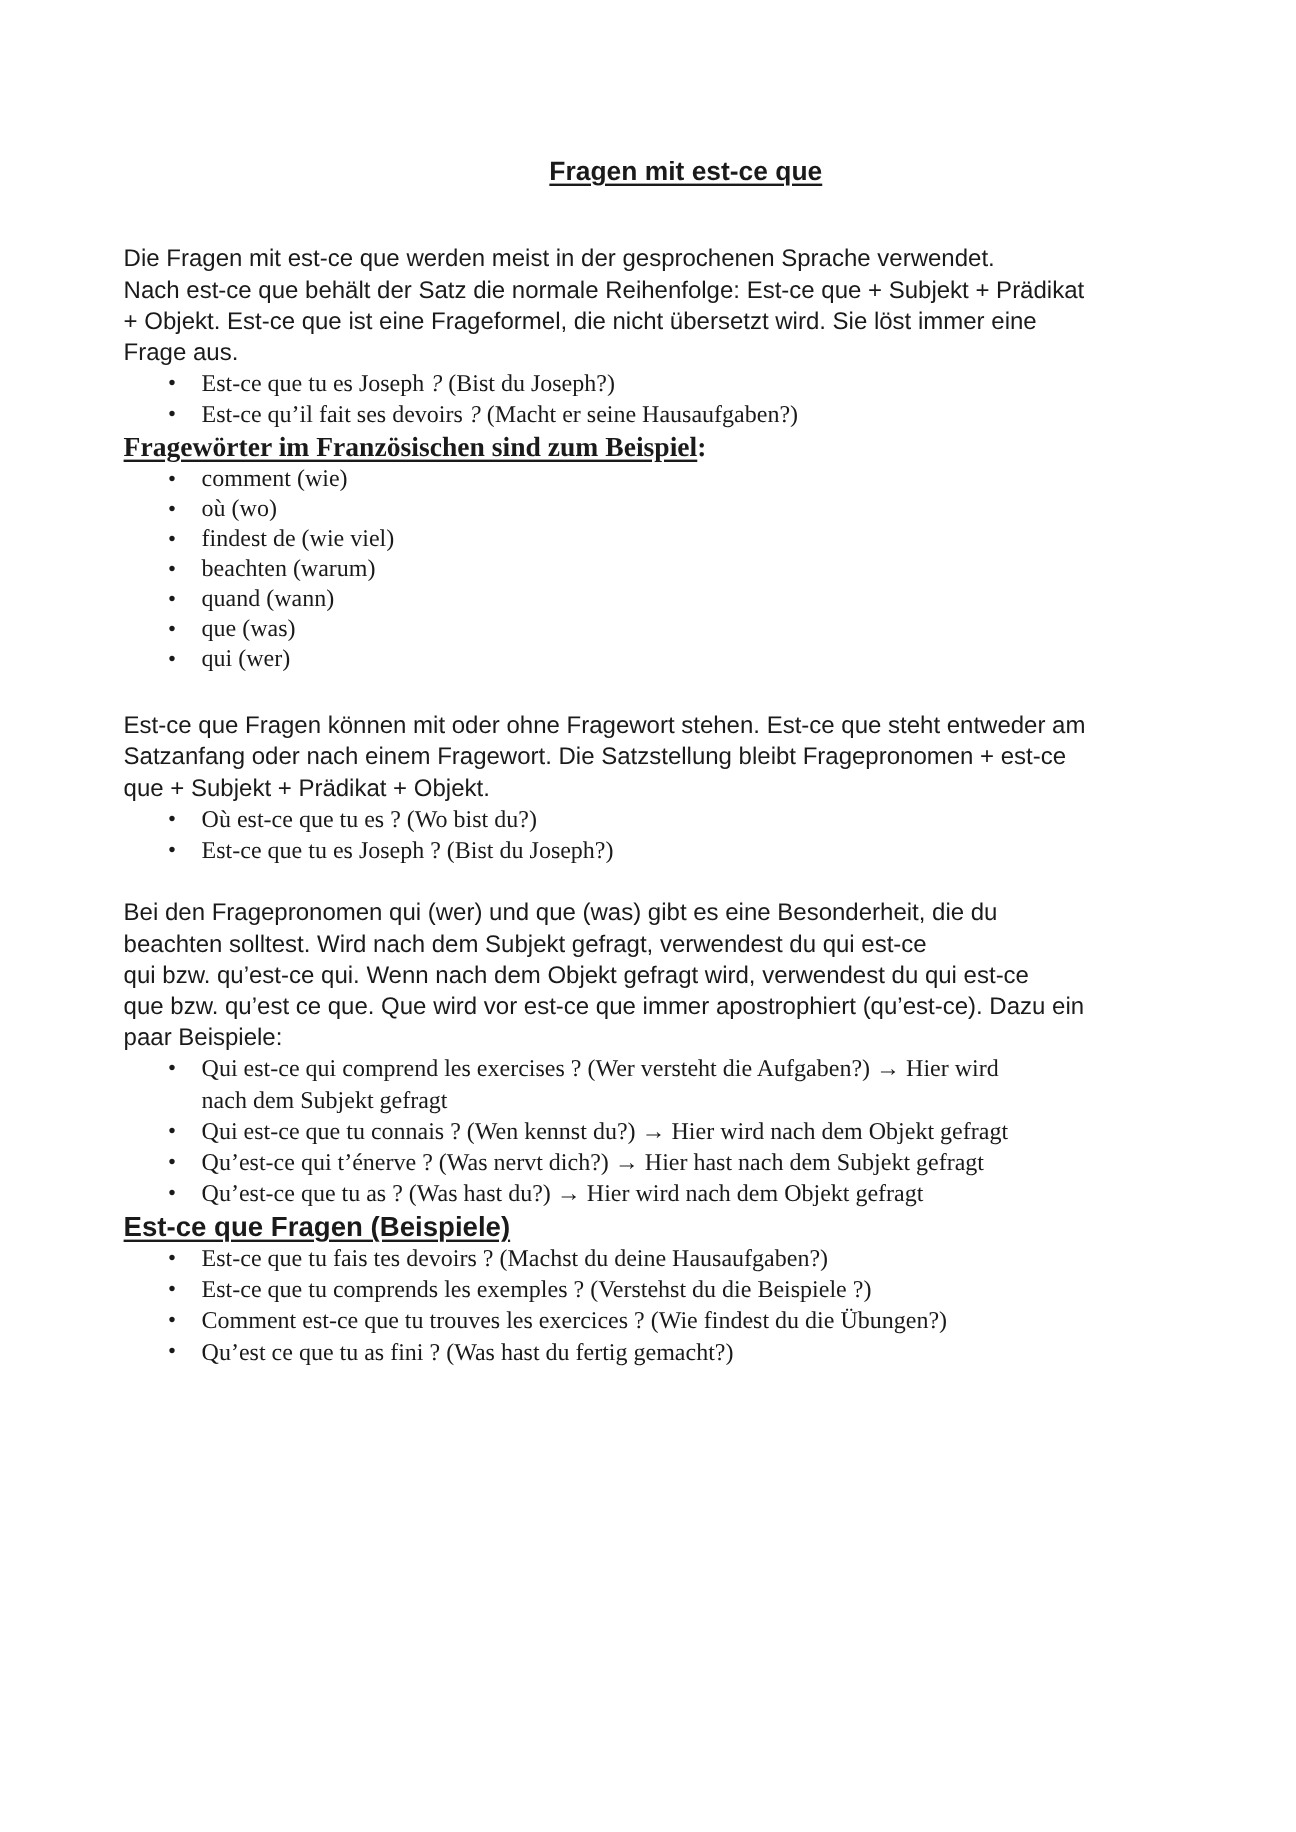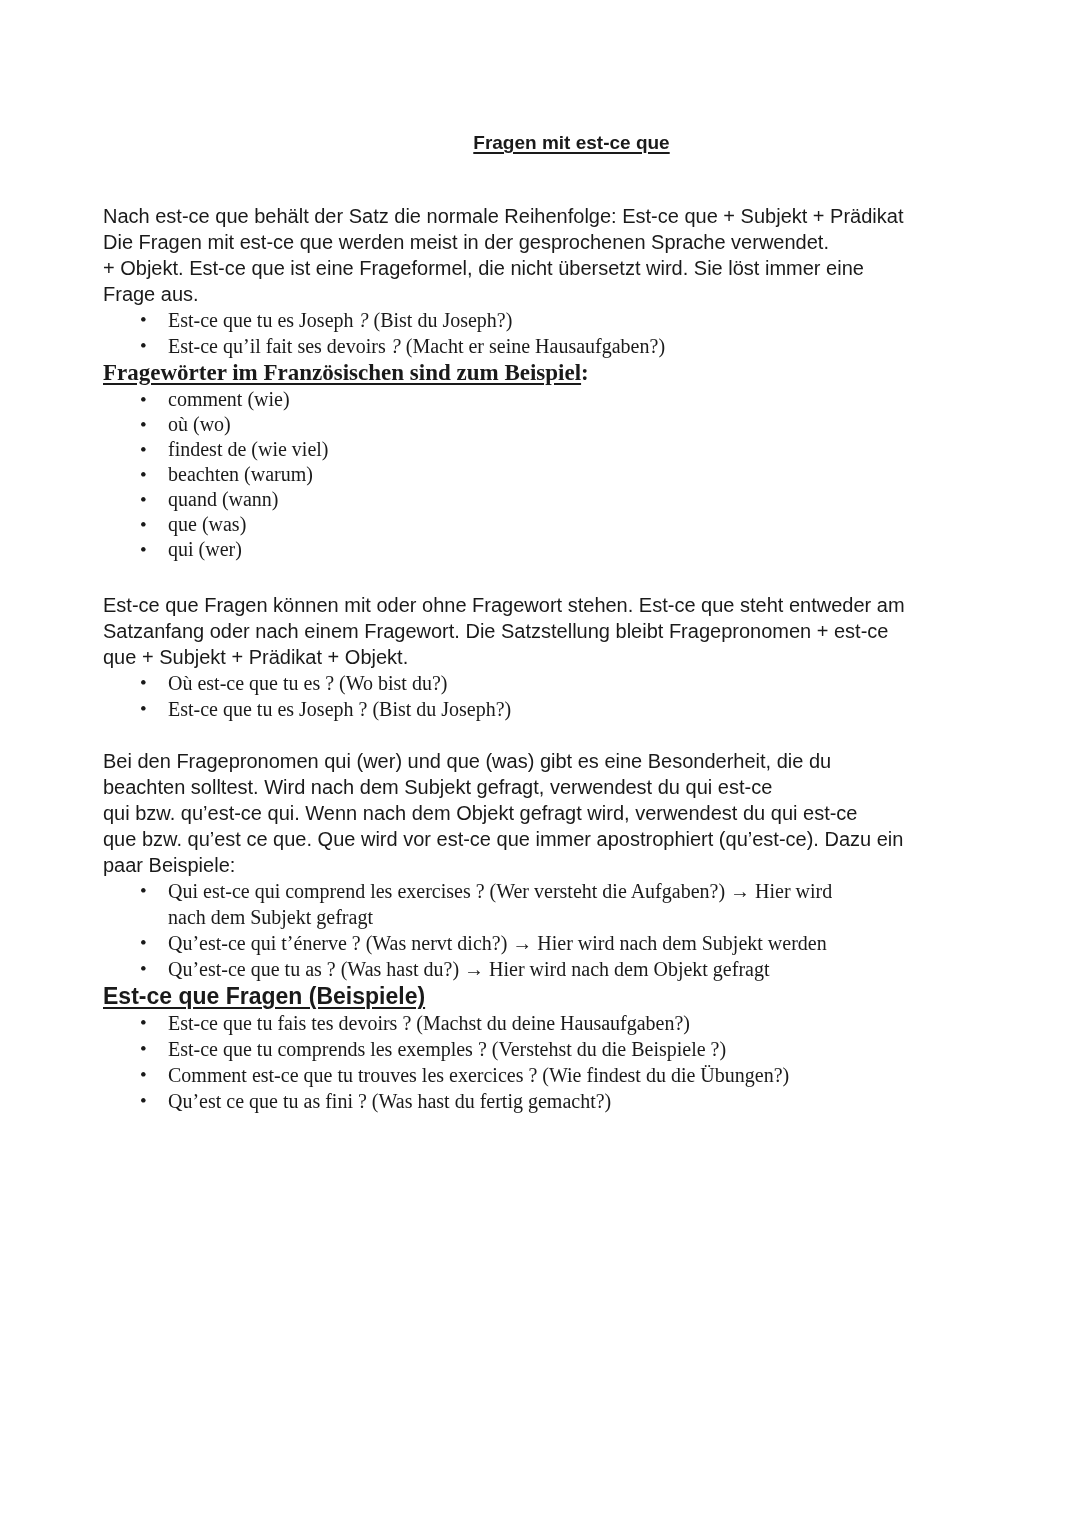--- a/index.html
+++ b/index.html
@@ -10,21 +10,21 @@
     background: #ffffff;
     color: #1a1a1a;
     font-family: "Liberation Sans", "DejaVu Sans", sans-serif;
     box-sizing: border-box;
     padding: 128px 40px 0 103px;
     overflow: hidden;
   }
   h1.doc-title {
     margin: 0;
     text-align: center;
-    font-size: 19px;
+    font-size: 22px;
     line-height: 30px;
     font-weight: bold;
     text-decoration: underline;
     text-underline-offset: 3px;
     text-decoration-thickness: 2px;
   }
   h2.section-heading {
     margin: 0;
     font-size: 23px;
     line-height: 28px;
@@ -69,22 +69,22 @@
   .mt-exlist  { margin-top: 5px; }
 </style>
 </head>
 <body>
 
 <div class="page">
 
   <h1 class="doc-title">Fragen mit est-ce que</h1>
 
   <div class="para mt-intro">
+    <div class="line">Die Fragen mit est-ce que werden meist in der gesprochenen Sprache verwendet.</div>
     <div class="line">Nach est-ce que behält der Satz die normale Reihenfolge: Est-ce que + Subjekt + Prädikat</div>
-    <div class="line">Die Fragen mit est-ce que werden meist in der gesprochenen Sprache verwendet.</div>
     <div class="line">+ Objekt. Est-ce que ist eine Frageformel, die nicht übersetzt wird. Sie löst immer eine</div>
     <div class="line">Frage aus.</div>
   </div>
 
   <ul class="bullets">
     <li><span>Est-ce que tu es Joseph </span><span class="qit">?</span><span> (Bist du Joseph?)</span></li>
     <li><span>Est-ce qu’il fait ses devoirs </span><span class="qit">?</span><span> (Macht er seine Hausaufgaben?)</span></li>
   </ul>
 
   <h2 class="section-heading mt-h2"><span class="u">Fragewörter im Französischen sind zum Beispiel</span><span>:</span></h2>
@@ -116,21 +116,22 @@
     <div class="line">qui bzw. qu’est-ce qui. Wenn nach dem Objekt gefragt wird, verwendest du qui est-ce</div>
     <div class="line">que bzw. qu’est ce que. Que wird vor est-ce que immer apostrophiert (qu’est-ce). Dazu ein</div>
     <div class="line">paar Beispiele:</div>
   </div>
 
   <ul class="bullets">
     <li>
       <div class="bline">Qui est-ce qui comprend les exercises ? (Wer versteht die Aufgaben?) → Hier wird</div>
       <div class="bline">nach dem Subjekt gefragt</div>
     </li>
-    <li>Qu’est-ce qui t’énerve ? (Was nervt dich?) → Hier wird nach dem Subjekt werden</li>
+    <li>Qui est-ce que tu connais ? (Wen kennst du?) → Hier wird nach dem Objekt gefragt</li>
+    <li>Qu’est-ce qui t’énerve ? (Was nervt dich?) → Hier hast nach dem Subjekt gefragt</li>
     <li>Qu’est-ce que tu as ? (Was hast du?) → Hier wird nach dem Objekt gefragt</li>
   </ul>
 
   <h2 class="section-heading u mt-h3">Est-ce que Fragen (Beispiele)</h2>
 
   <ul class="bullets mt-exlist">
     <li>Est-ce que tu fais tes devoirs ? (Machst du deine Hausaufgaben?)</li>
     <li>Est-ce que tu comprends les exemples ? (Verstehst du die Beispiele ?)</li>
     <li>Comment est-ce que tu trouves les exercices ? (Wie findest du die Übungen?)</li>
     <li>Qu’est ce que tu as fini ? (Was hast du fertig gemacht?)</li>

